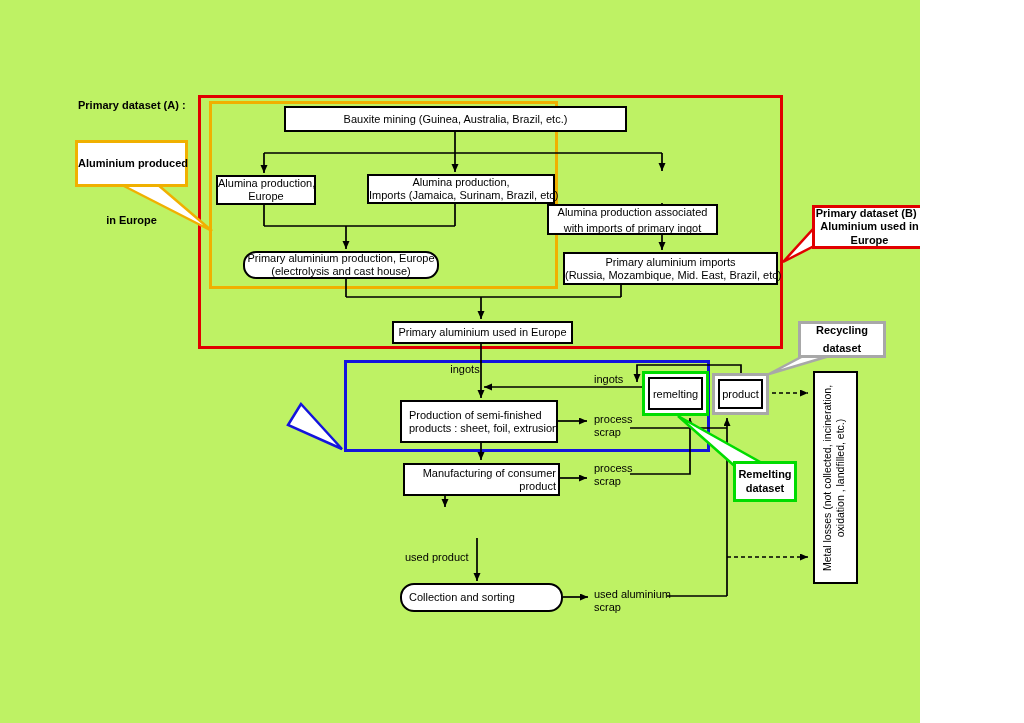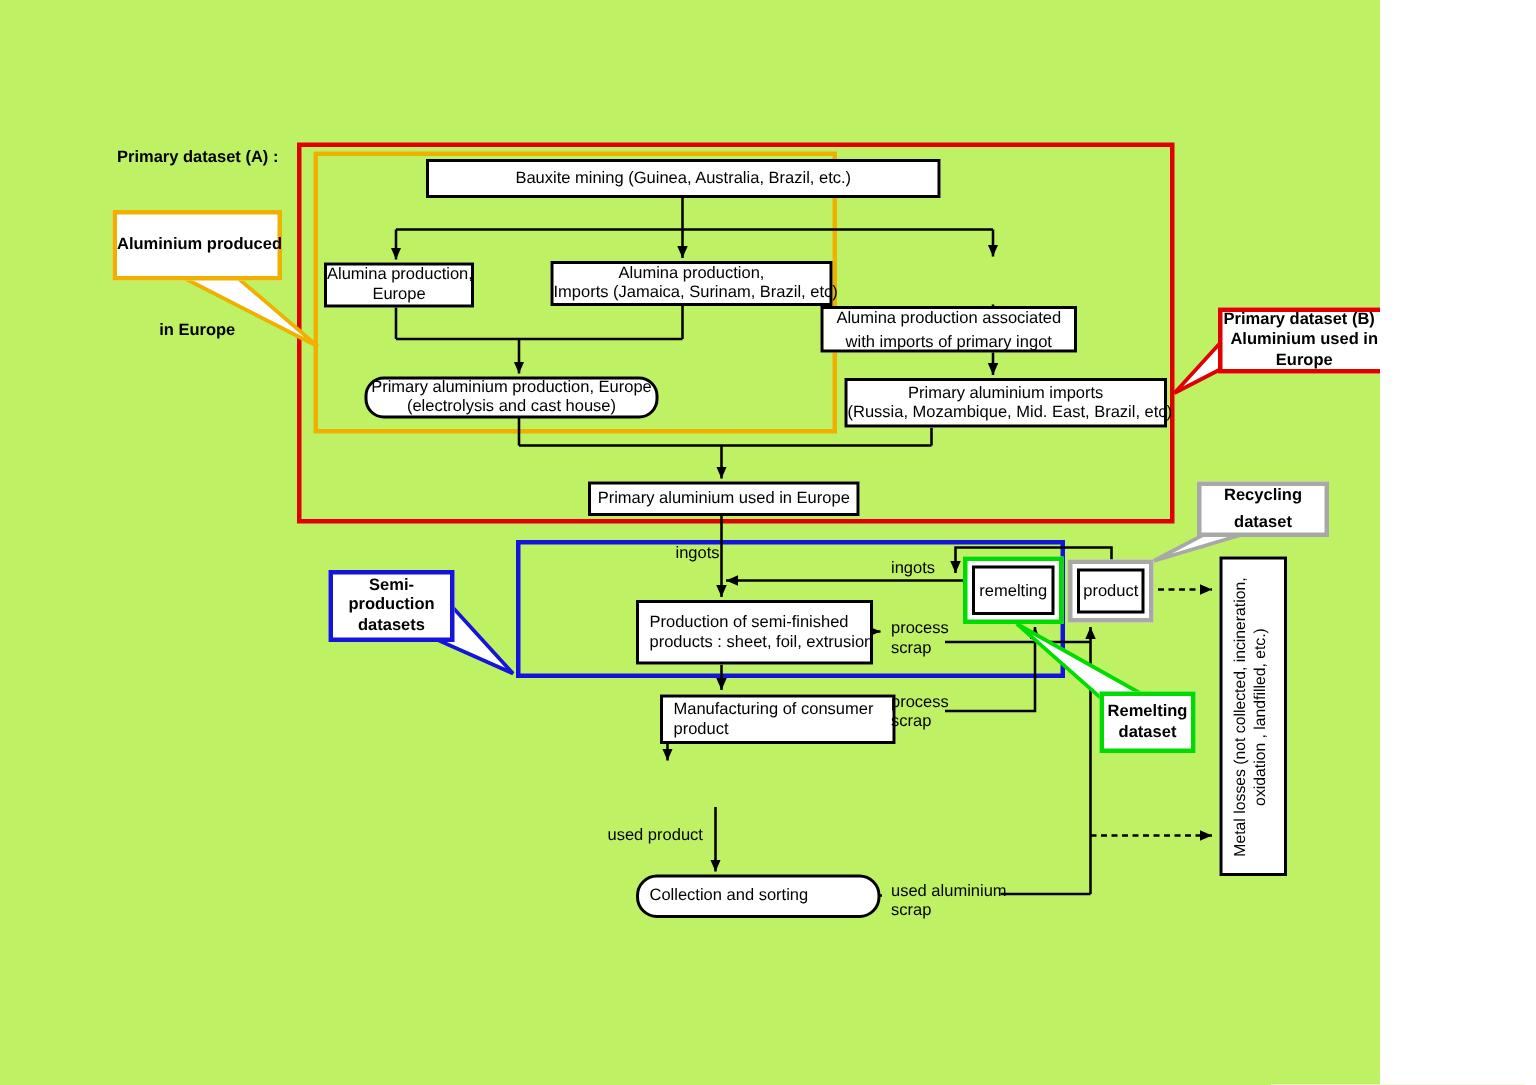--- a/index.html
+++ b/index.html
@@ -4,21 +4,21 @@
 <style>
   html,body{margin:0;padding:0;background:#ffffff;}
   #canvas{position:relative;width:920px;height:723px;background:#bef264;overflow:hidden;
           font-family:"Liberation Sans",sans-serif;color:#000;}
   .frame{position:absolute;box-sizing:border-box;border-style:solid;background:transparent;z-index:1;}
   #wires{position:absolute;left:0;top:0;z-index:2;}
   .box{position:absolute;box-sizing:border-box;border:2px solid #000;background:#fff;z-index:3;
        display:flex;flex-direction:column;justify-content:center;text-align:center;
        font-size:11px;line-height:13px;}
   .box span{display:block;white-space:nowrap;}
-  .box.left{text-align:left;padding-left:7px;padding-right:2px;margin-left:24px;}
+  .box.left{text-align:left;padding-left:7px;padding-right:2px;}
   .box.top{justify-content:flex-start;padding-top:4px;}
   .gap span{line-height:16px;}
   .lbl{position:absolute;z-index:3;font-size:11px;line-height:12.5px;}
   .lbl span{display:block;white-space:nowrap;}
   .hifr{position:absolute;box-sizing:border-box;background:#fff;z-index:3;padding:3px;}
   .hifr .inner{box-sizing:border-box;border:2px solid #000;background:#fff;width:100%;height:100%;
         display:flex;align-items:center;justify-content:center;font-size:11px;}
   .callout{position:absolute;box-sizing:border-box;background:#fff;z-index:4;
            display:flex;flex-direction:column;justify-content:center;text-align:center;
            font-weight:bold;font-size:11px;line-height:13.5px;}
@@ -125,21 +125,21 @@
   <div class="box" style="left:563px;top:252px;width:215px;height:33px;">
     <span>Primary aluminium imports</span>
     <span>(Russia, Mozambique, Mid. East, Brazil, etc)</span>
   </div>
 
   <div class="box left" style="left:400px;top:400px;width:158px;height:43px;">
     <span>Production of semi-finished</span>
     <span>products : sheet, foil, extrusion</span>
   </div>
 
-  <div class="box left" style="left:416px;top:463px;width:157px;height:33px;">
+  <div class="box left" style="left:403px;top:463px;width:157px;height:33px;text-align:right;">
     <span>Manufacturing of consumer</span>
     <span>product</span>
   </div>
 
 
   <div class="box left" style="left:400px;top:583px;width:163px;height:29px;border-radius:14px;">
     <span>Collection and sorting</span>
   </div>
 
   <div class="hifr" style="left:642px;top:371px;width:67px;height:45px;border:3px solid #00dc00;">
@@ -193,19 +193,14 @@
     <span>Europe</span>
   </div>
   <div class="callout c-gray" style="left:798px;top:321px;width:88px;height:37px;border:3px solid #a8a8a8;justify-content:space-between;">
     <span>Recycling</span>
     <span>dataset</span>
   </div>
   <div class="callout c-green" style="left:733px;top:461px;width:64px;height:41px;border:3px solid #00dc00;">
     <span>Remelting</span>
     <span>dataset</span>
   </div>
-  <div class="callout c-blue" style="left:219px;top:380px;width:84px;height:48px;border:3px solid #1414dc;color:#000;">
-    <span>Semi-</span>
-    <span>production</span>
-    <span>datasets</span>
-  </div>
 
 </div>
 
 </body></html>

